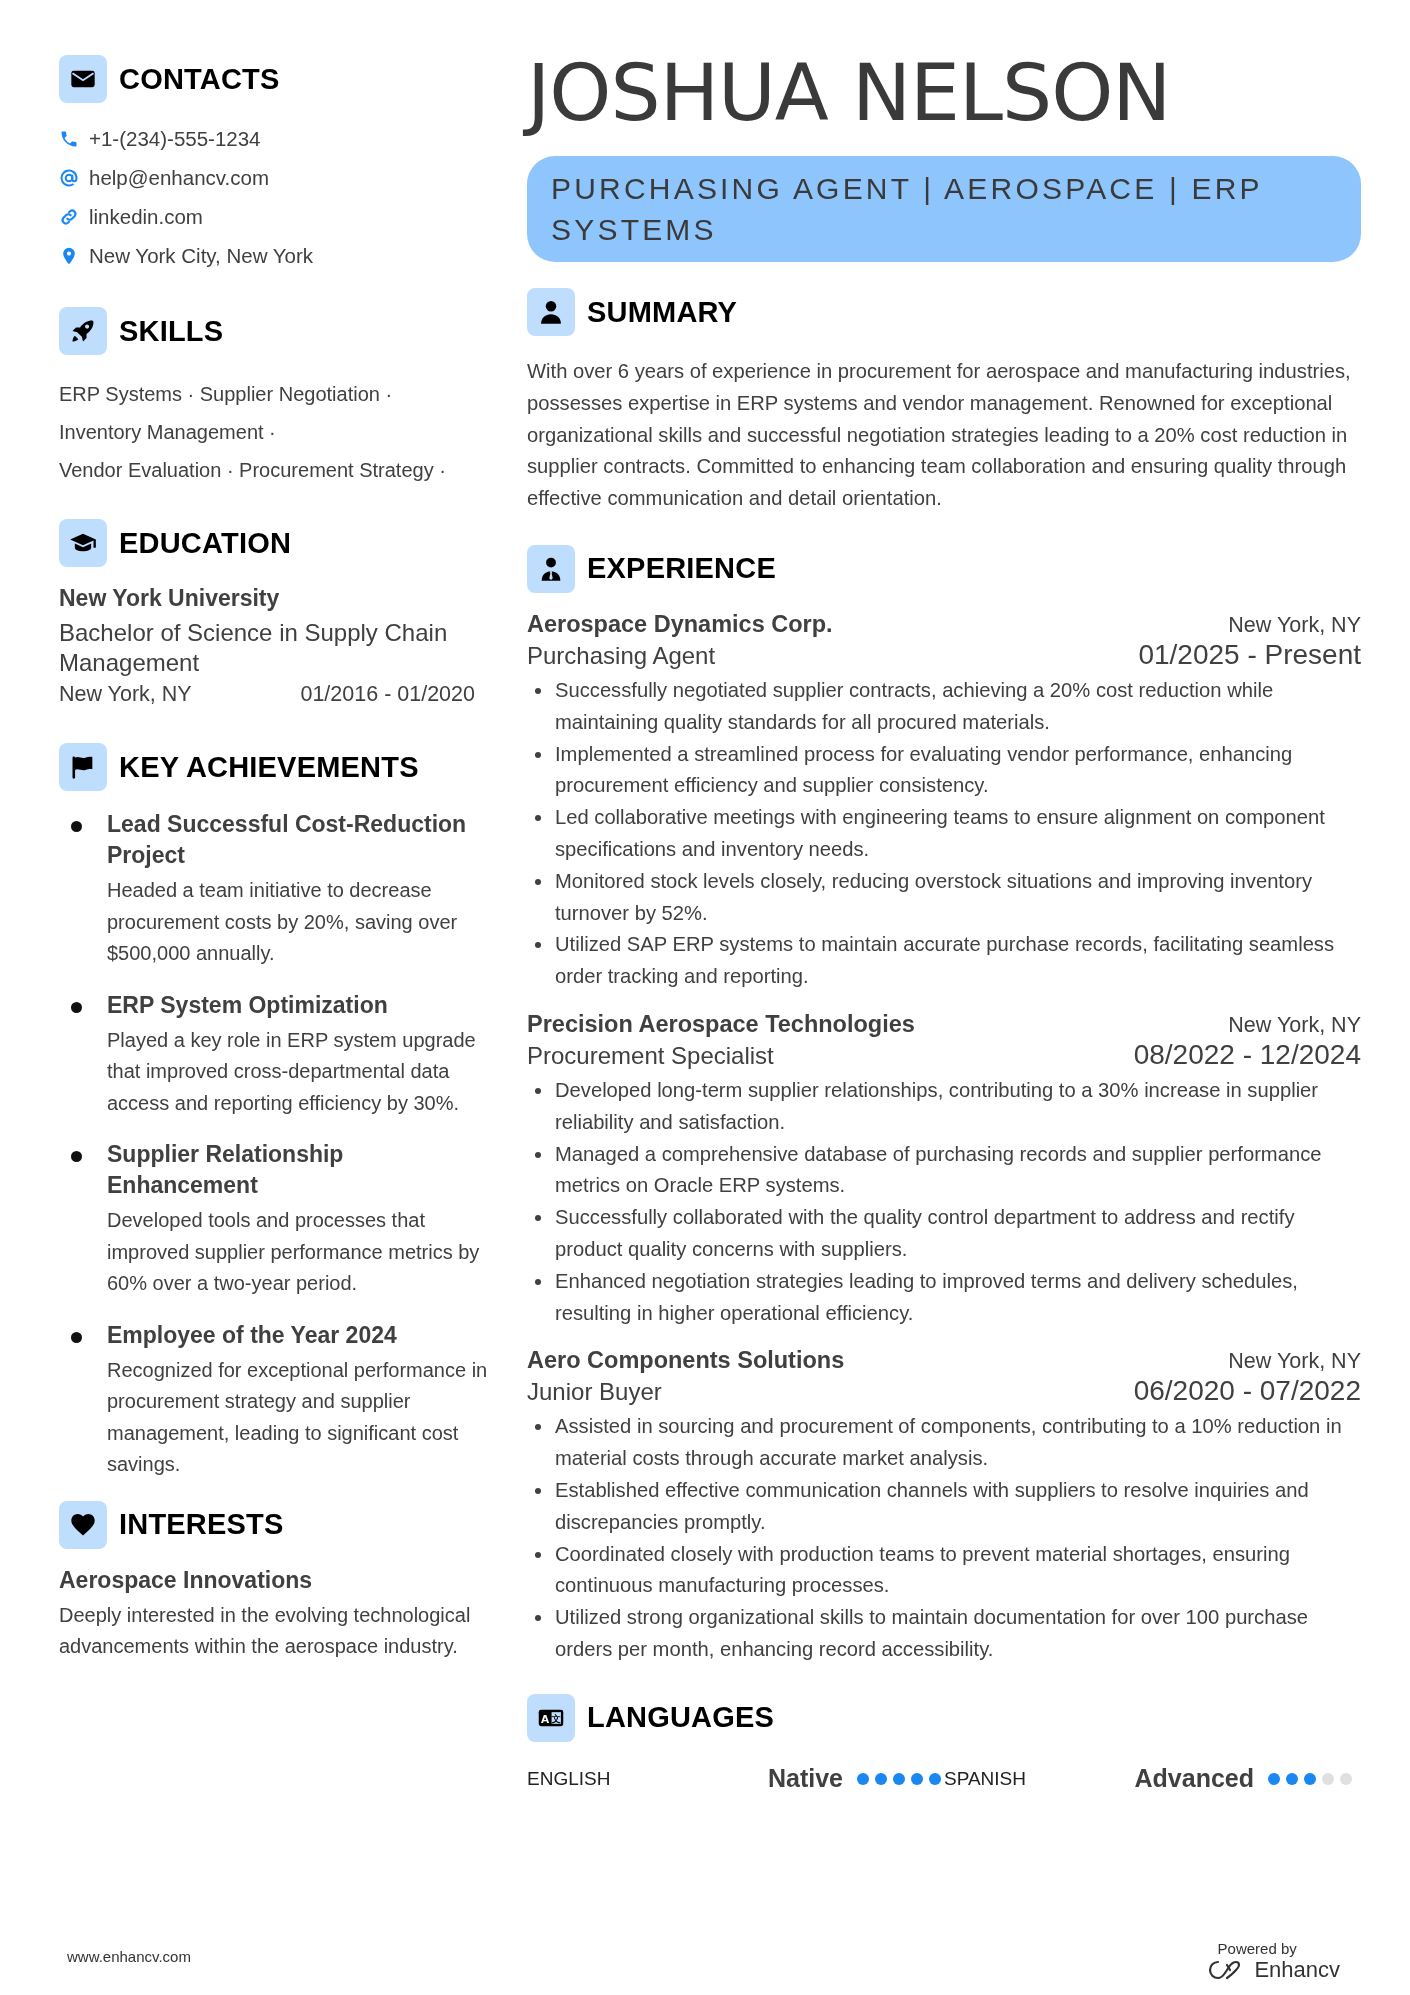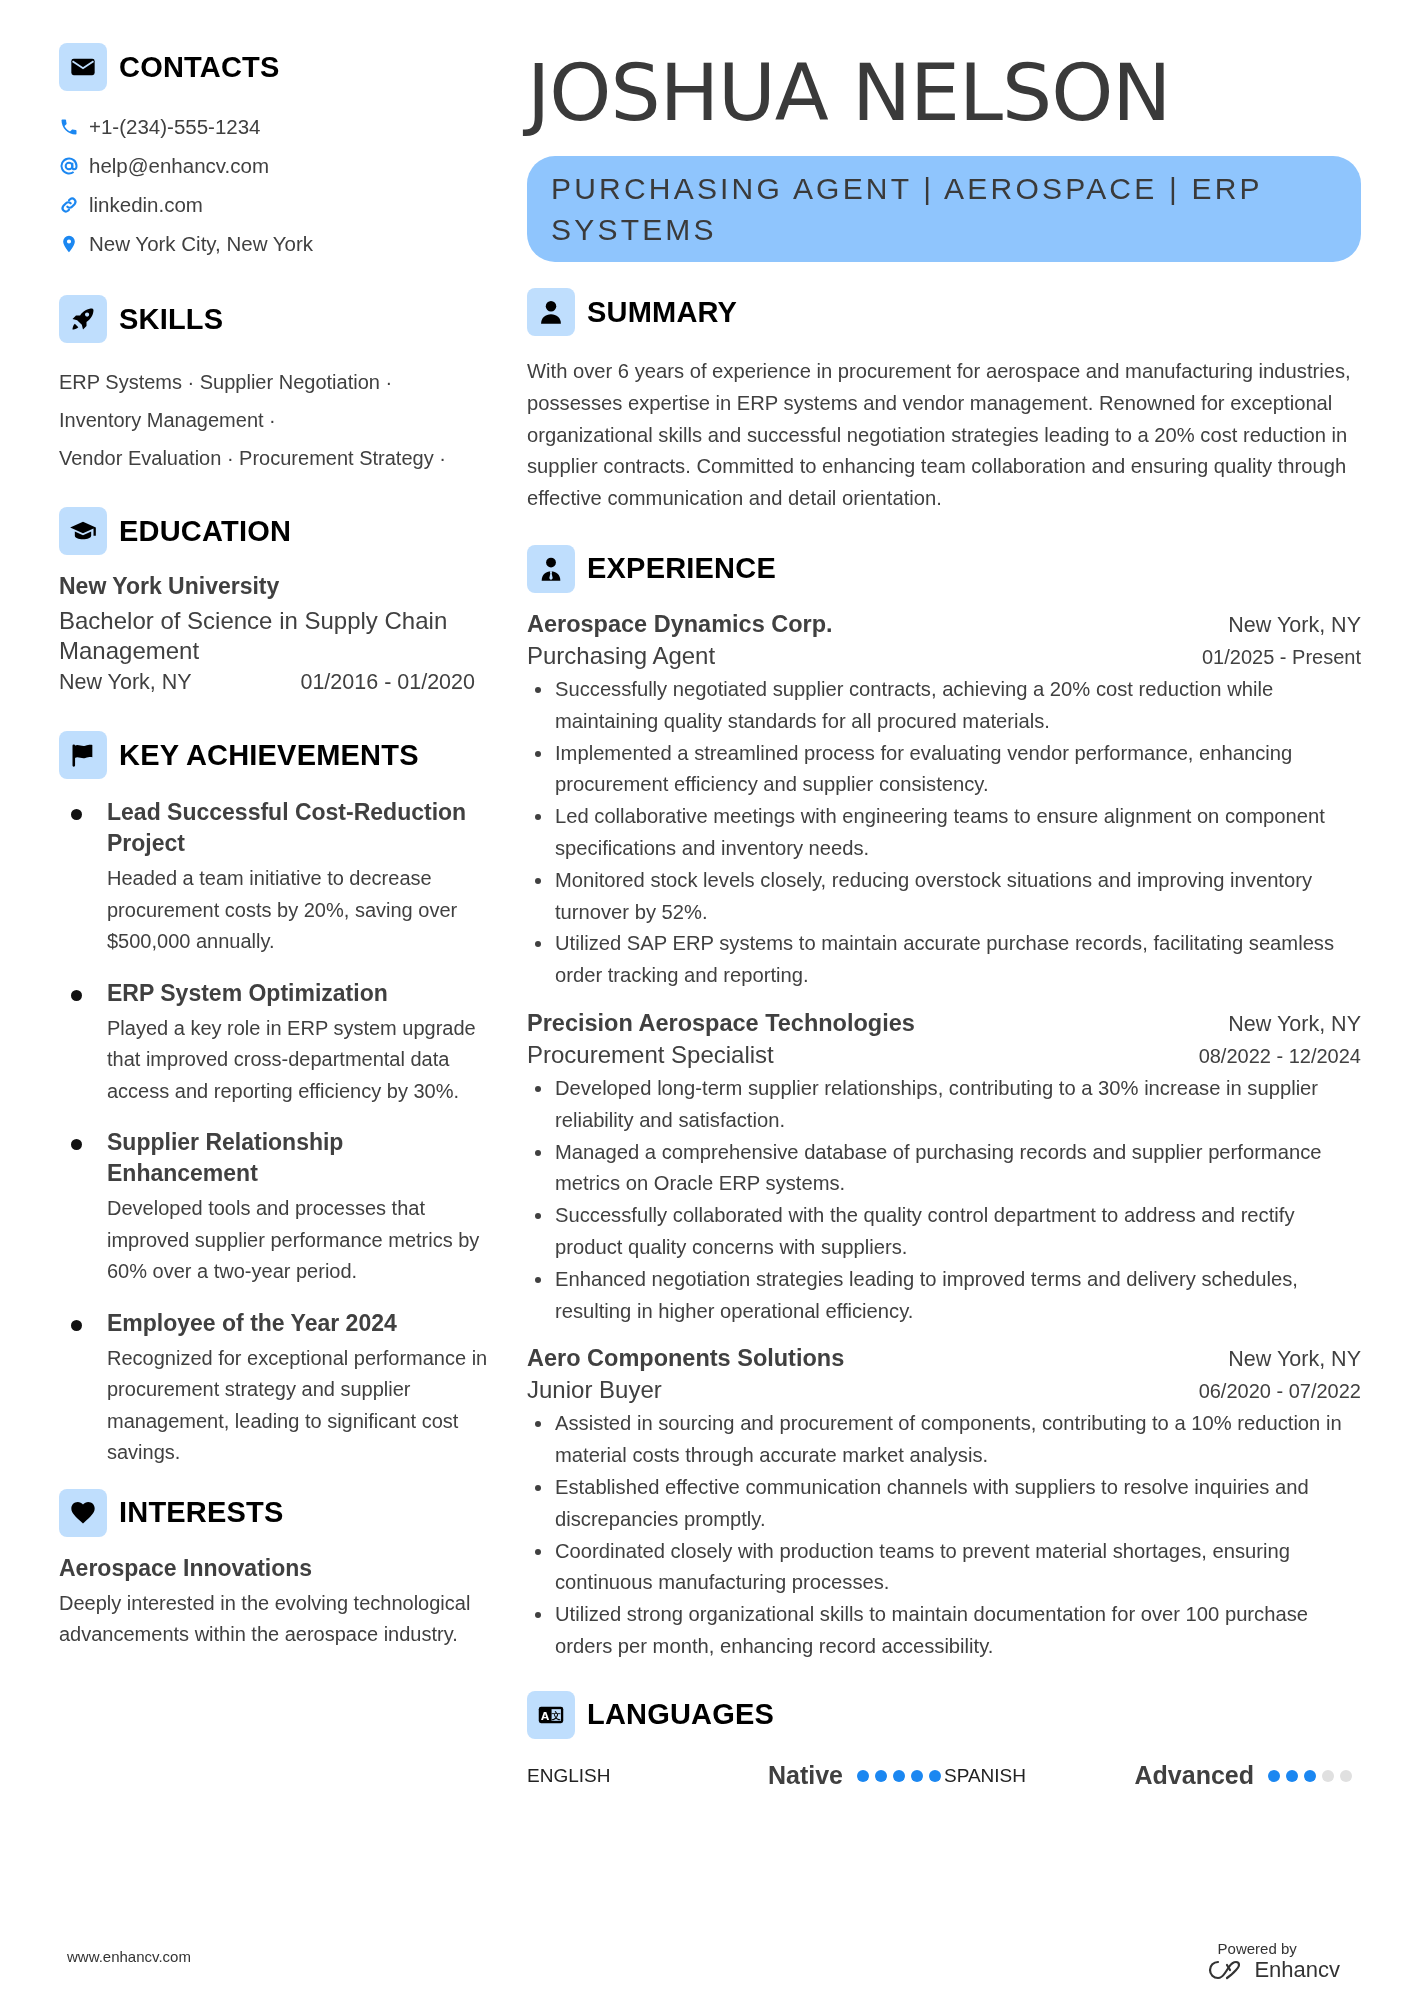--- a/index.html
+++ b/index.html
@@ -1,19 +1,19 @@
 <!DOCTYPE html>
 <html><head>
 <meta charset="utf-8">
 <style>
   * { box-sizing: border-box; margin: 0; padding: 0; }
   html, body { width: 1410px; height: 1995px; background: #ffffff; overflow: hidden; }
   body { font-family: "Liberation Sans", "DejaVu Sans", sans-serif; color: #404040; position: relative; }
 
-  .left { position: absolute; left: 59px; top: 43px; width: 430px; }
+  .left { position: absolute; left: 59px; top: 55px; width: 430px; }
   .right { position: absolute; left: 527px; top: 48px; width: 834px; }
 
   .sec-head { display: flex; align-items: center; height: 48px; }
   .sec-icon { width: 48px; height: 48px; background: #bfdefd; border-radius: 8px; display: flex; align-items: center; justify-content: center; margin-right: 12px; flex-shrink: 0; }
   .sec-icon svg { width: 28px; height: 28px; }
   .sec-title { font-size: 29px; font-weight: bold; color: #000; letter-spacing: 0.2px; }
 
   .contact-list { margin-top: 16px; }
   .contact-row { display: flex; align-items: center; height: 39px; font-size: 20.5px; color: #404040; }
   .contact-row svg { width: 20px; height: 20px; margin-right: 10px; flex-shrink: 0; }
@@ -39,21 +39,21 @@
 
   .summary-block { margin-top: 26px; }
   .summary-text { margin-top: 20px; font-size: 20.2px; line-height: 31.8px; color: #404040; }
 
   .exp-block { margin-top: 30px; }
   .job { margin-top: 18px; }
   .job-row1, .job-row2 { display: flex; justify-content: space-between; align-items: baseline; }
   .job-company { font-size: 23.5px; font-weight: bold; color: #404040; }
   .job-loc { font-size: 21.5px; color: #404040; }
   .job-role { font-size: 24px; color: #404040; margin-top: 4px; }
-  .job-dates { font-size: 20px; color: #404040; }
+  .job-dates { font-size: 28px; color: #404040; }
   .bullets { margin-top: 4px; }
   .bullet { position: relative; padding-left: 28px; font-size: 20.2px; line-height: 31.8px; color: #404040; }
   .bullet::before { content: ""; position: absolute; left: 8px; top: 13px; width: 6px; height: 6px; border-radius: 50%; background: #404040; }
 
   .lang-block { margin-top: 28px; }
   .lang-row { display: flex; align-items: center; margin-top: 22px; height: 30px; }
   .lang-item { display: flex; align-items: center; width: 417px; }
   .lang-name { font-size: 19px; color: #222; width: 220px; }
   .lang-level { font-size: 25px; font-weight: bold; color: #404040; width: 96px; text-align: right; margin-right: 14px; }
   .lang-item.second .lang-name { width: 180px; }

